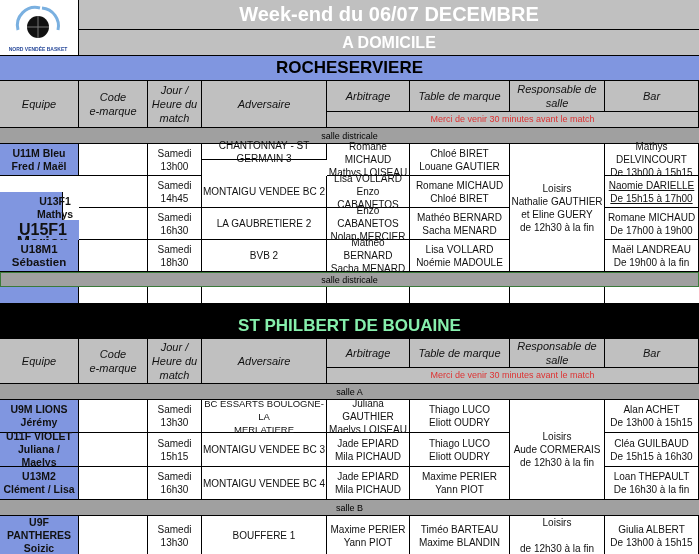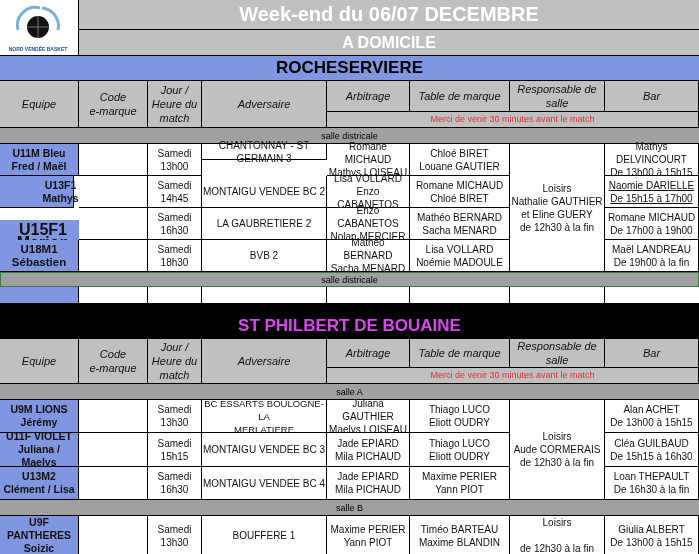--- a/index.html
+++ b/index.html
@@ -63,21 +63,21 @@
   <div class="abs white cell pre" style="left:202px;top:144px;width:125px;height:16px;">CHANTONNAY - ST
 GERMAIN 3</div>
   <div class="abs white cell pre" style="left:327px;top:144px;width:83px;height:32px;">Romane MICHAUD
 Mathys LOISEAU</div>
   <div class="abs white cell pre" style="left:410px;top:144px;width:100px;height:32px;">Chloé BIRET
 Louane GAUTIER</div>
   <div class="abs white cell pre" style="left:605px;top:144px;width:94px;height:32px;">Mathys DELVINCOURT
 De 13h00 à 15h15</div>
 </div>
 <div>
-  <div class="abs blue cell team pre" style="left:0;top:176px;width:74px;height:32px;padding-left:48px;">U13F1
+  <div class="abs blue cell team pre" style="left:0;top:192px;width:63px;height:32px;padding-left:48px;">U13F1
 Mathys</div>
   <div class="abs white cell" style="left:79px;top:176px;width:69px;height:32px;"></div>
   <div class="abs white cell pre" style="left:148px;top:176px;width:54px;height:32px;">Samedi
 14h45</div>
   <div class="abs white cell pre" style="left:202px;top:176px;width:125px;height:32px;">MONTAIGU VENDEE BC 2</div>
   <div class="abs white cell pre" style="left:327px;top:176px;width:83px;height:32px;">Lisa VOLLARD
 Enzo CABANETOS</div>
   <div class="abs white cell pre" style="left:410px;top:176px;width:100px;height:32px;">Romane MICHAUD
 Chloé BIRET</div>
   <div class="abs white cell pre" style="left:605px;top:176px;width:94px;height:32px;text-decoration:underline;">Naomie DARIELLE
@@ -122,21 +122,21 @@
   <div class="abs blue" style="left:0;top:287px;width:79px;height:16px;border-right:1px solid #000;"></div>
   <div class="abs white" style="left:79px;top:287px;width:69px;height:16px;border-right:1px solid #000;"></div>
   <div class="abs white" style="left:148px;top:287px;width:54px;height:16px;border-right:1px solid #000;"></div>
   <div class="abs white" style="left:202px;top:287px;width:125px;height:16px;border-right:1px solid #000;"></div>
   <div class="abs white" style="left:327px;top:287px;width:83px;height:16px;border-right:1px solid #000;"></div>
   <div class="abs white" style="left:410px;top:287px;width:100px;height:16px;border-right:1px solid #000;"></div>
   <div class="abs white" style="left:510px;top:287px;width:95px;height:16px;border-right:1px solid #000;"></div>
   <div class="abs white" style="left:605px;top:287px;width:94px;height:16px;"></div>
 </div>
 
-<div class="abs black section" style="left:0;top:303px;width:699px;height:36px;color:#d946ef;padding-top:10px;">ST PHILBERT DE BOUAINE</div>
+<div class="abs black section" style="left:0;top:303px;width:699px;height:36px;color:#86efac;padding-top:10px;">ST PHILBERT DE BOUAINE</div>
 
 <div>
   <div class="abs grey cell hdr pre" style="left:0;top:339px;width:79px;height:45px;">Equipe</div>
   <div class="abs grey cell hdr pre" style="left:79px;top:339px;width:69px;height:45px;">Code
 e-marque</div>
   <div class="abs grey cell hdr pre" style="left:148px;top:339px;width:54px;height:45px;">Jour /
 Heure du
 match</div>
   <div class="abs grey cell hdr" style="left:202px;top:339px;width:125px;height:45px;">Adversaire</div>
   <div class="abs grey cell hdr" style="left:327px;top:339px;width:83px;height:29px;">Arbitrage</div>

